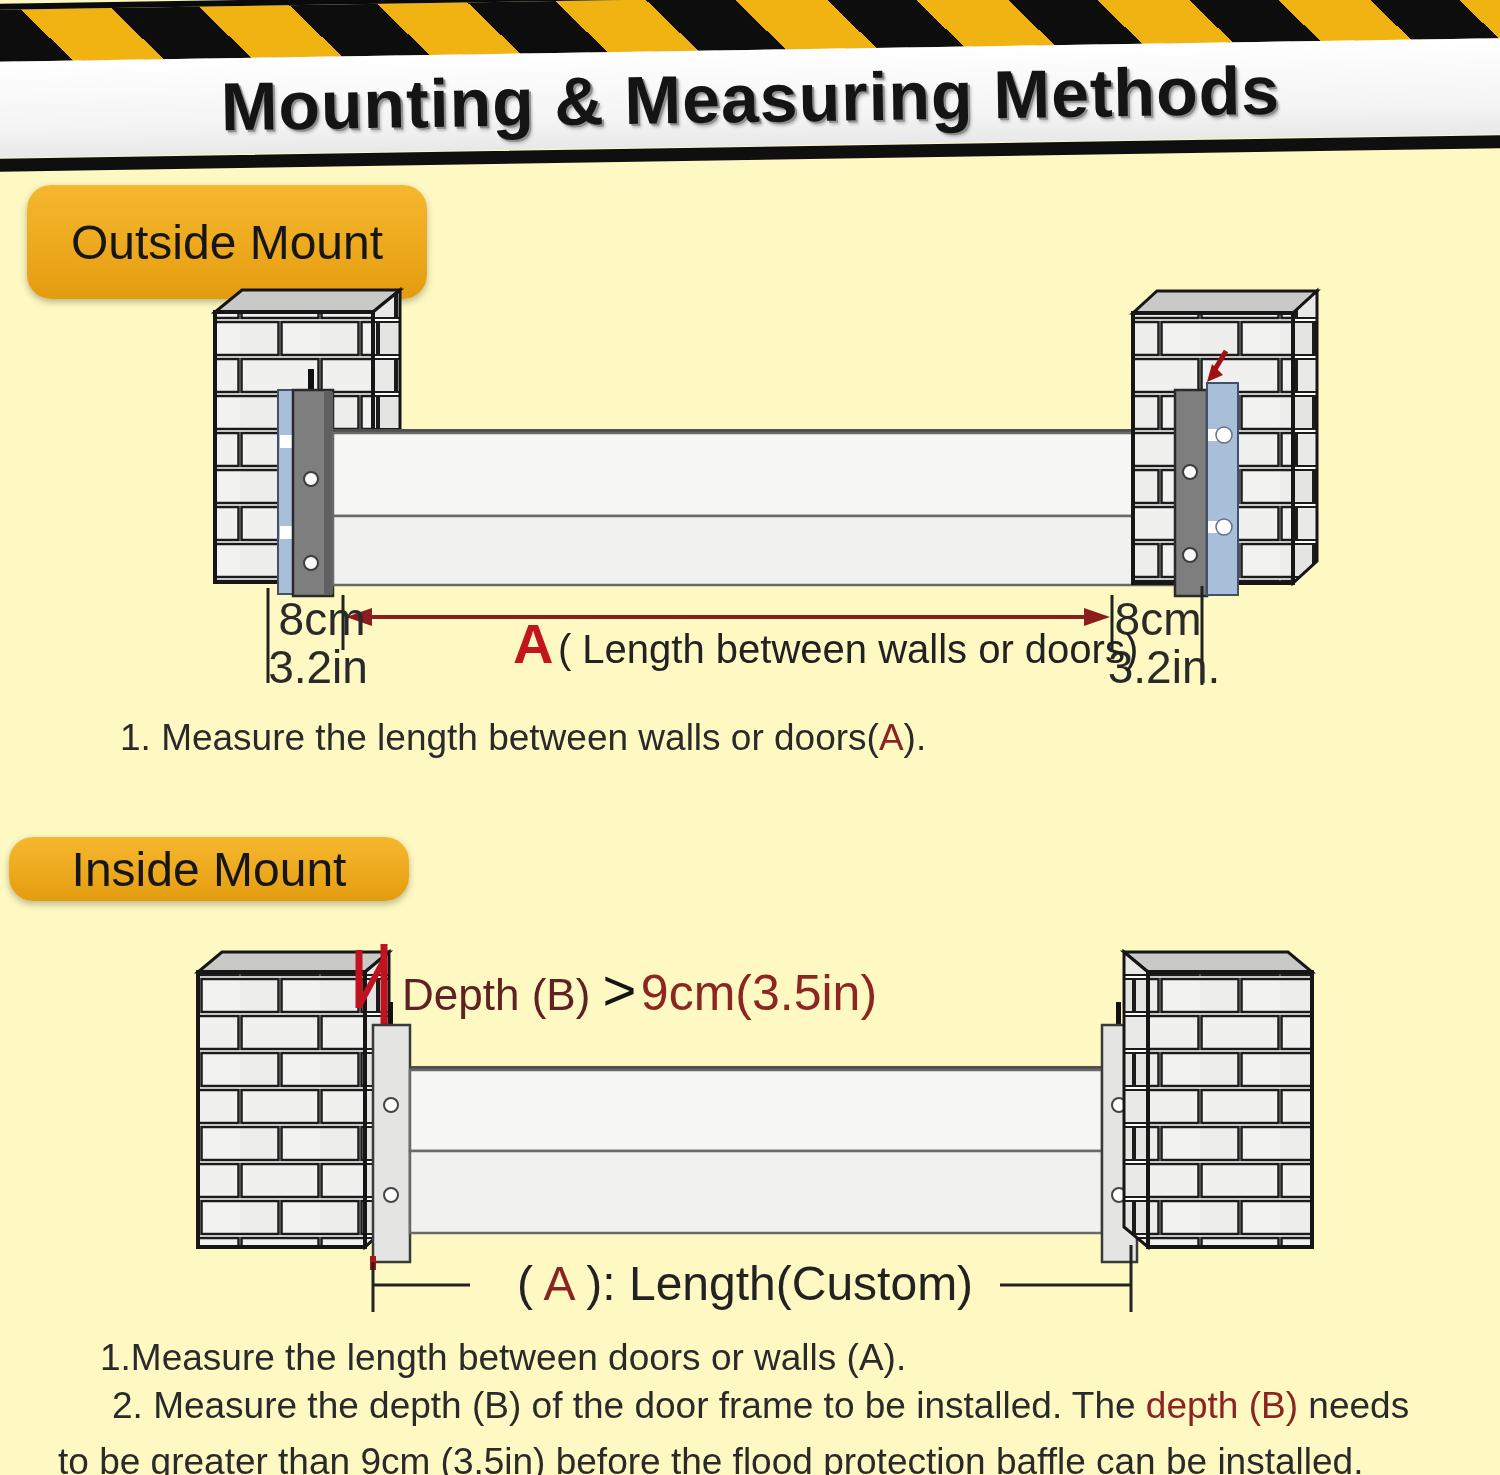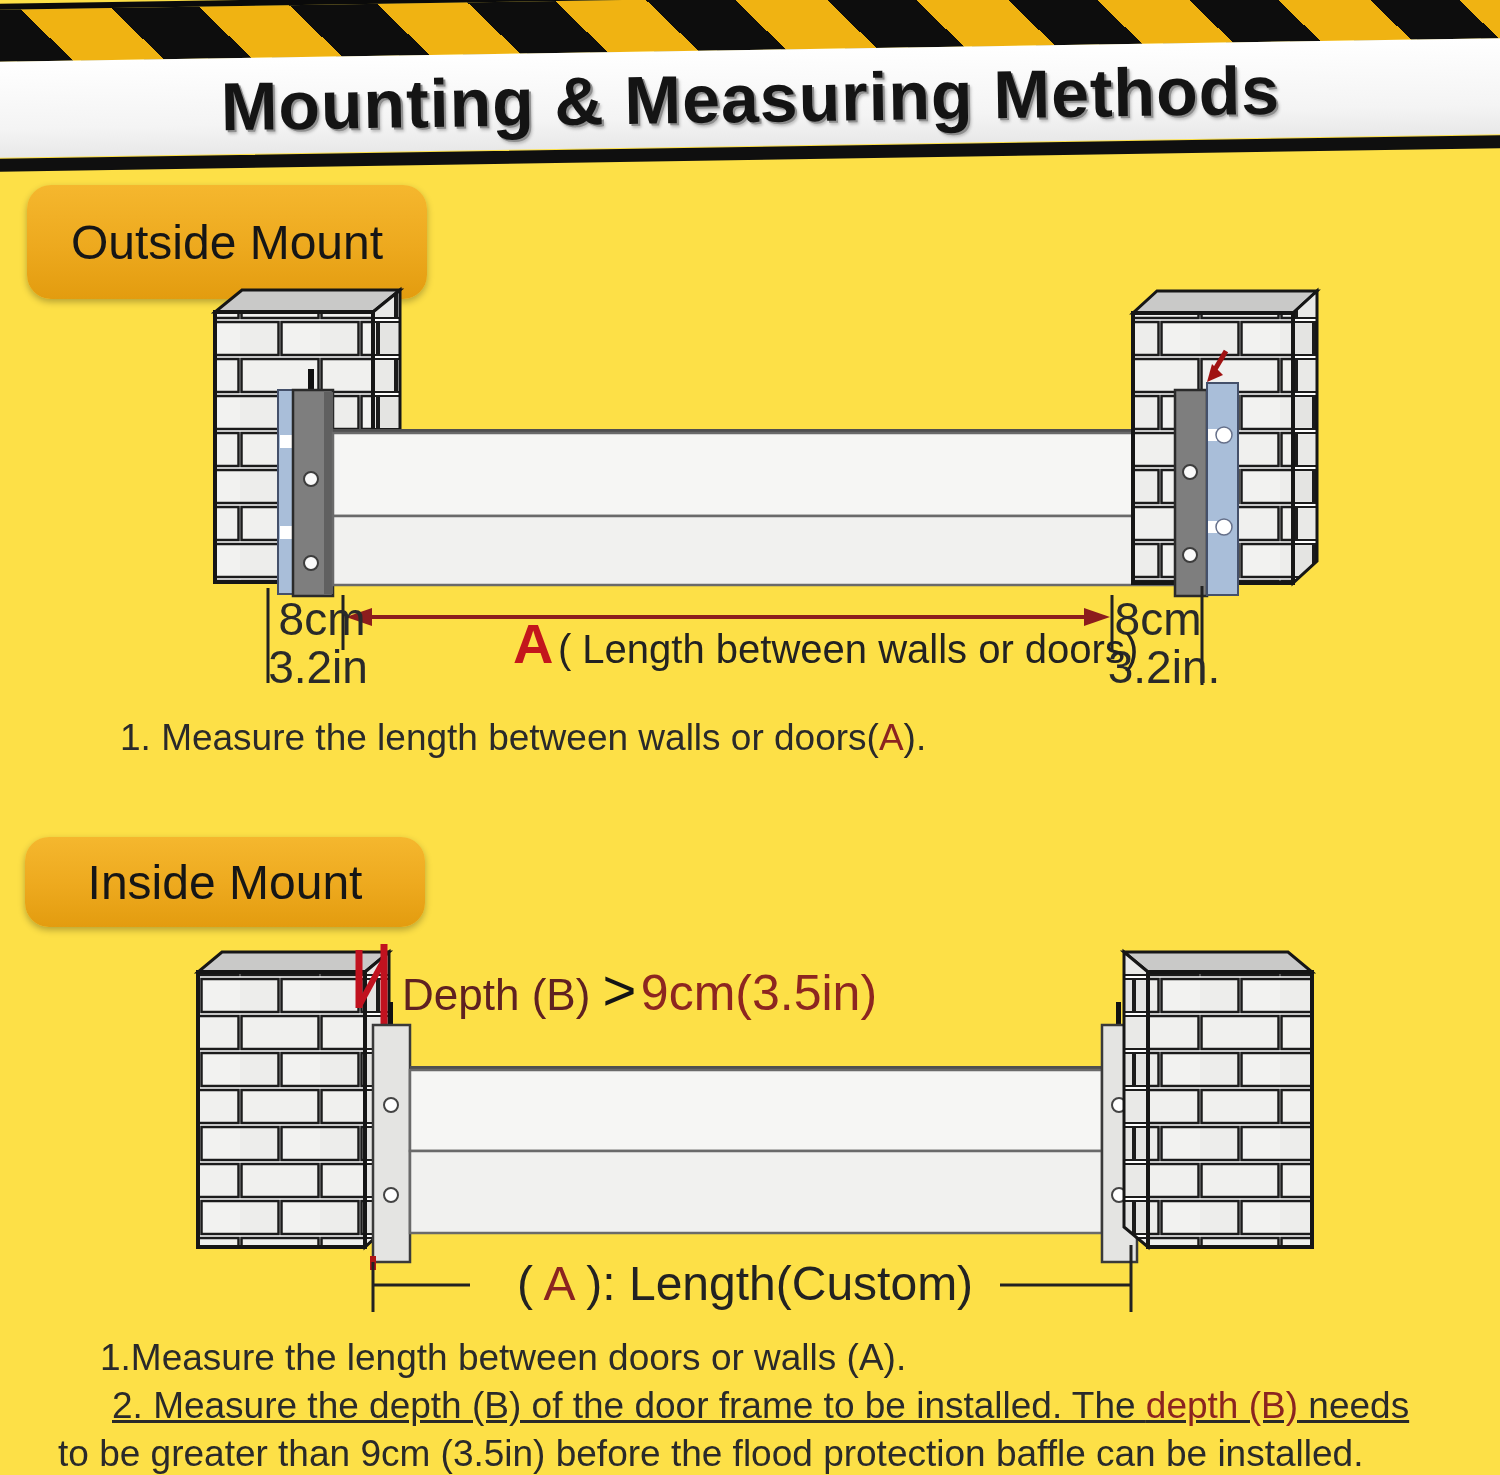--- a/index.html
+++ b/index.html
@@ -1,51 +1,51 @@
 <!DOCTYPE html>
 <html><head>
 <meta charset="utf-8">
 <style>
   html,body{margin:0;padding:0;background:#fff;}
-  .page{position:relative;width:1500px;height:1475px;background:#fde047;overflow:hidden;
+  .page{position:relative;width:1500px;height:1475px;background:#fef9c3;overflow:hidden;
         font-family:"Liberation Sans",sans-serif;color:#262626;}
 
   
   .banner{position:absolute;left:-14px;top:-8px;width:1528px;transform:rotate(-0.9deg);transform-origin:50% 50%;}
   .tape{height:52px;border-top:6px solid #0a0a0a;
         background:repeating-linear-gradient(45deg,#0d0d0d 0 62px,#f0b312 62px 126px);
         box-shadow:0 3px 4px rgba(0,0,0,.35);}
   .titleband{height:96px;background:linear-gradient(180deg,#ffffff 0%,#f4f4f4 70%,#e8e8e8 100%);
              display:flex;align-items:center;justify-content:center;}
   .title{font-size:68px;font-weight:700;color:#141414;letter-spacing:1px;margin:0;
          text-shadow:2px 2px 0 #8f8f8f,3px 4px 3px #bdbdbd;}
   .blackbar{height:13px;background:#0f0f0f;width:99.3%;margin:1px auto 0 auto;border-radius:2px;}
 
   
   .badge{position:absolute;width:400px;height:114px;border-radius:24px;
          background:linear-gradient(180deg,#f5b72e 0%,#eda91e 55%,#e39c0f 100%);
          box-shadow:0 3px 7px rgba(0,0,0,.28);
          display:flex;align-items:center;justify-content:center;
          font-size:48px;color:#161616;}
   .badge-outside{left:27px;top:185px;}
-  .badge-inside{left:25px;top:837px;height:90px;}
+  .badge-inside{left:9px;top:837px;height:64px;}
 
   
   .diagram{position:absolute;left:0;}
   #outside-svg{top:283px;}
   #inside-svg{top:940px;}
   .dimtext{font-size:46px;fill:#2a2a2a;}
 
   
   .inst{position:absolute;font-size:37px;color:#2a2a2a;line-height:48px;white-space:nowrap;}
   .inst-outside{left:120px;top:714px;text-align:center;}
   .inst-outside .line{margin-bottom:8px;}
   .inst-bottom{left:58px;top:1334px;}
   .inst-bottom .b1{margin-left:42px;}
-  .inst-bottom .b2{margin-left:54px;margin-bottom:0;text-decoration:underline;}
+  .inst-bottom .b2{margin-left:54px;margin-bottom:8px;}
   .inst-bottom .b3{margin-left:0;}
   .maroon{color:#8b2420;}
 </style>
 </head>
 <body>
 
 <div class="page">
 
   <div class="banner">
     <div class="tape"></div>

